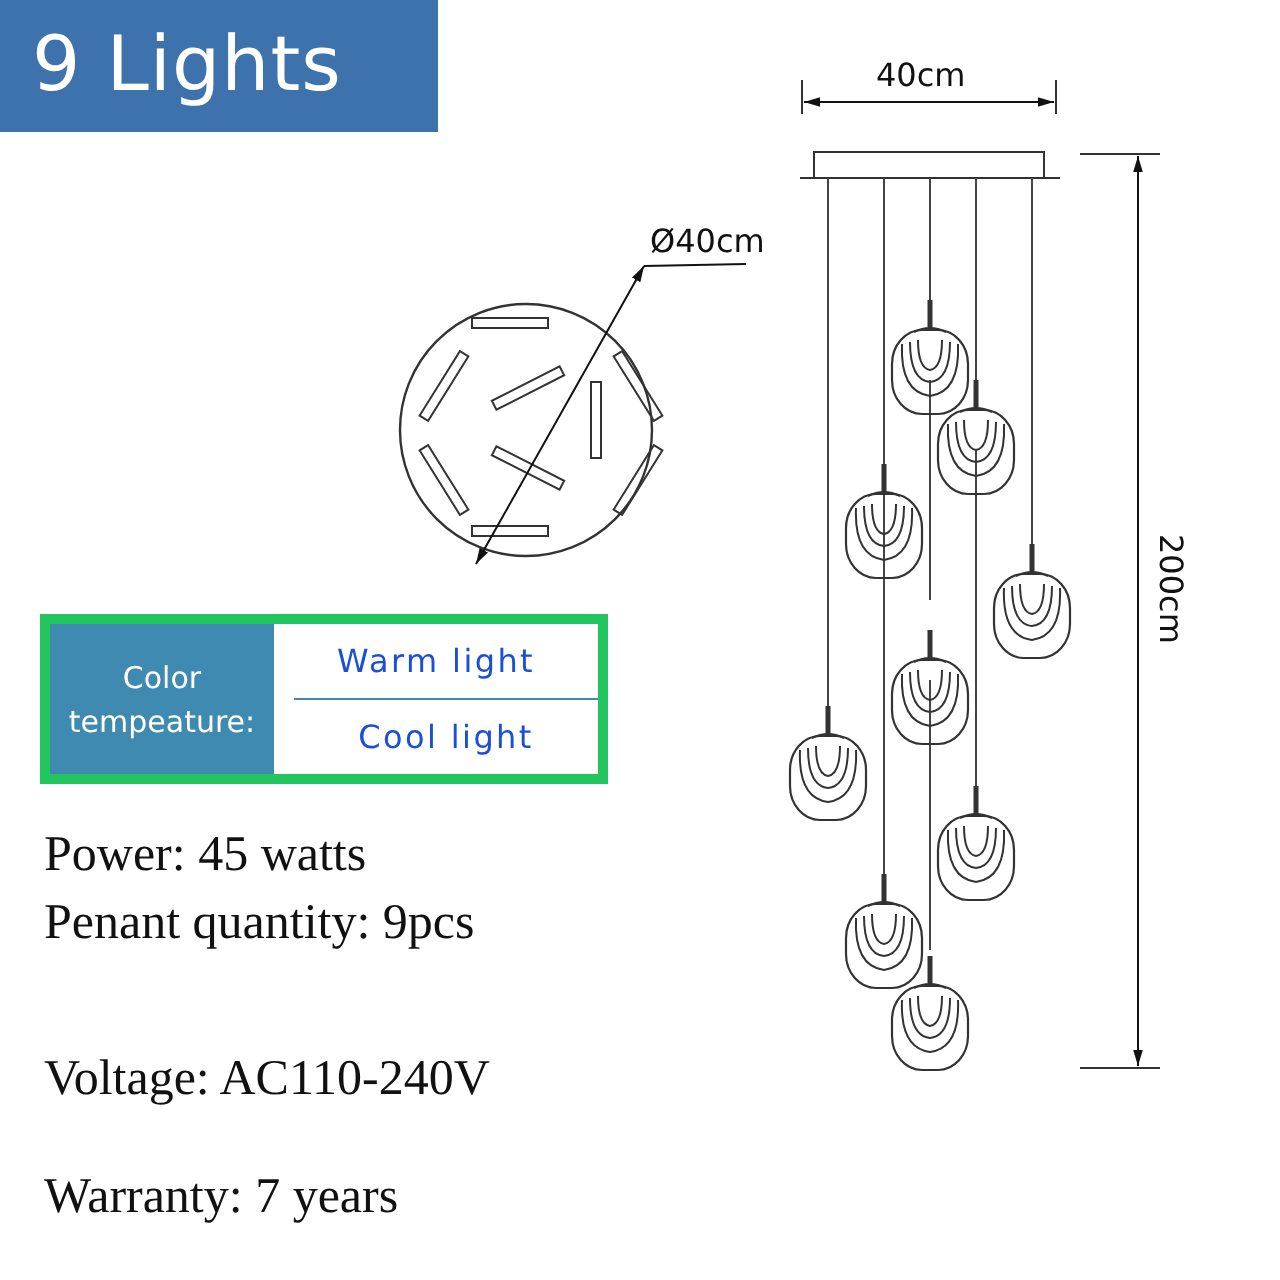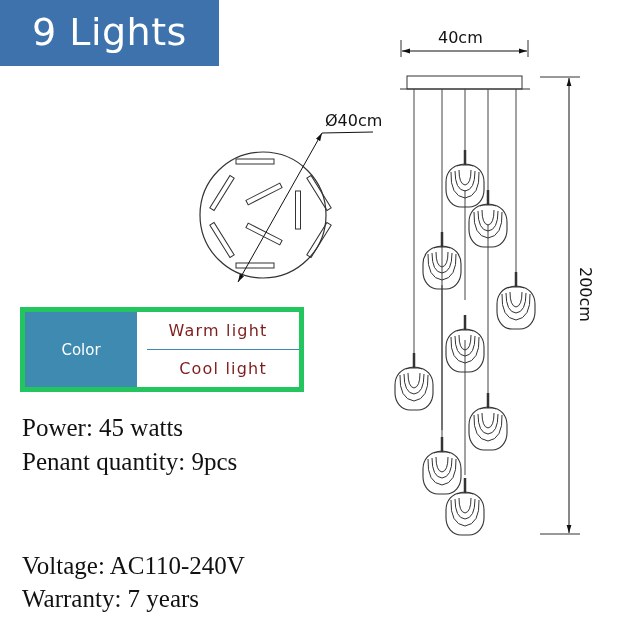--- a/index.html
+++ b/index.html
@@ -5,36 +5,36 @@
     html, body { margin: 0; padding: 0; }
     body {
       width: 640px; height: 640px; position: relative; overflow: hidden;
       background: #ffffff;
       font-family: "Liberation Sans", "DejaVu Sans", sans-serif;
     }
     .title-banner {
       position: absolute; left: 0; top: 0; width: 219px; height: 66px;
       background: #3d72ad; color: #ffffff;
       font-family: "DejaVu Sans", sans-serif;
-      font-size: 38px; line-height: 64px; padding-left: 32px; box-sizing: border-box;
+      font-size: 38px; line-height: 64px; padding-left: 16px; box-sizing: border-box;
       letter-spacing: 0.5px;
     }
     .color-table {
       position: absolute; left: 20px; top: 307px; width: 284px; height: 85px;
       border: 5px solid #22c55e; box-sizing: border-box; display: flex;
     }
     .color-table .label-cell {
       width: 112px; height: 100%; background: #3f8ab0; color: #ffffff;
       display: flex; flex-direction: column; justify-content: center; align-items: center;
       font-family: "DejaVu Sans", sans-serif; font-size: 15px; line-height: 22px;
     }
     .color-table .opts { flex: 1; display: flex; flex-direction: column; }
     .color-table .opt {
       flex: 1; display: flex; align-items: center; justify-content: center;
-      font-family: "DejaVu Sans", sans-serif; font-size: 16px; letter-spacing: 1.2px; color: #7f1d1d;
+      font-family: "DejaVu Sans", sans-serif; font-size: 16px; letter-spacing: 1.2px; color: #1d4ed8;
     }
     .color-table .opt + .opt { border-top: 1px solid #3f8ab0; margin-left: 10px; }
     .spec {
       position: absolute; left: 22px; font-family: Liberation Serif, serif;
       font-size: 25px; color: #111; white-space: nowrap;
     }
     .drawing { position: absolute; left: 0; top: 0; }
     .dim-text { font-family: "DejaVu Sans", sans-serif; font-size: 16px; fill: #111; }
   </style>
 </head>
@@ -126,23 +126,24 @@
     <line x1="540" y1="77" x2="580" y2="77" stroke="#333" stroke-width="1"></line>
     <line x1="540" y1="534" x2="580" y2="534" stroke="#333" stroke-width="1"></line>
     <line x1="569" y1="78" x2="569" y2="533" stroke="#111" stroke-width="1" marker-start="url(#arr)" marker-end="url(#arr)"></line>
     <text class="dim-text" transform="translate(580,267) rotate(90)">200cm</text>
   </g>
 </svg>
 
 <div class="color-table">
   <div class="label-cell">
     <span>Color</span>
+    <span>tempeature:</span>
   </div>
   <div class="opts">
     <div class="opt">Warm light</div>
     <div class="opt">Cool light</div>
   </div>
 </div>
 
 <div class="spec" style="top:414px">Power: 45 watts</div>
 <div class="spec" style="top:448px">Penant quantity: 9pcs</div>
-<div class="spec" style="top:552px">Voltage: AC110-240V</div>
+<div class="spec" style="top:526px">Voltage: AC110-240V</div>
 <div class="spec" style="top:585px">Warranty: 7 years</div>
 
 </body></html>

